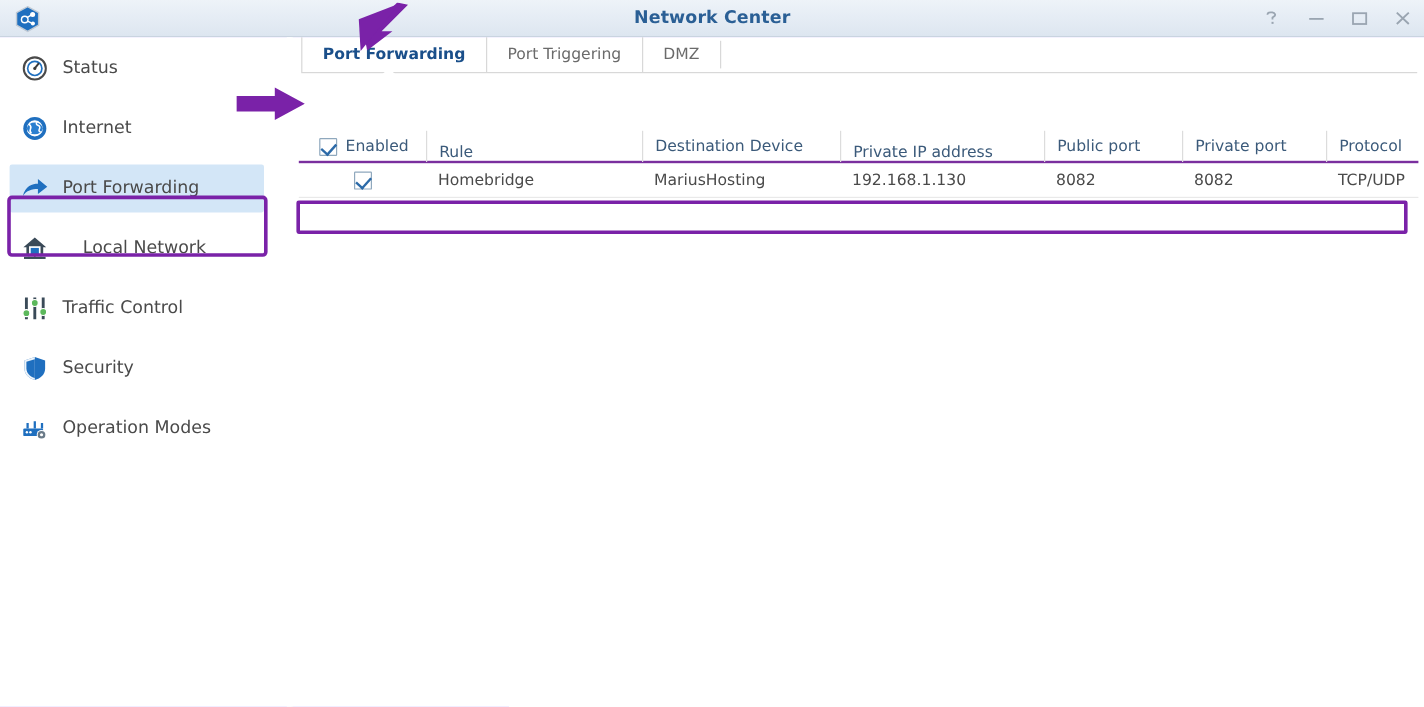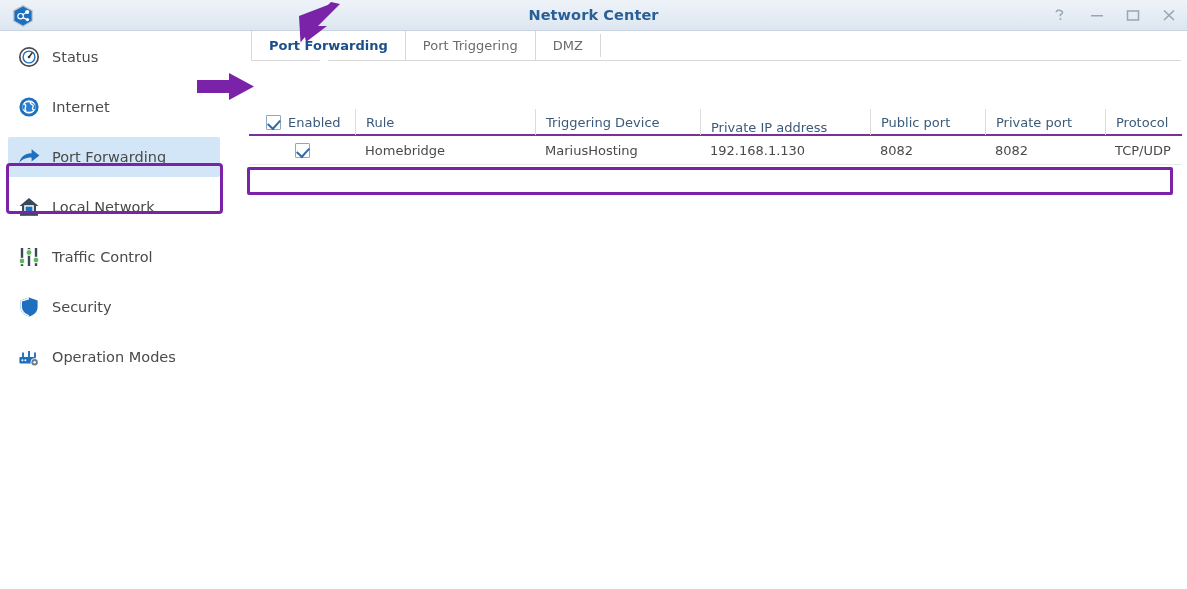--- a/index.html
+++ b/index.html
@@ -295,21 +295,21 @@
 
     <div class="nav-item active" style="top:106px;">
       <span class="nav-ico">
         <svg width="24" height="22" viewBox="0 0 24 22">
           <path d="M2 17.5 C4 9 10 7.2 14.6 7.2 L14.6 3.2 L22.4 9.6 L14.6 15.6 L14.6 11.6 C9.6 11.6 5 12.8 2 17.5 Z" fill="#1f6fbf"></path>
         </svg>
       </span>
       <span>Port Forwarding</span>
     </div>
 
-    <div class="nav-item" style="top:156px;">
+    <div class="nav-item" style="top:156px;gap:17px;">
       <span class="nav-ico">
         <svg width="24" height="22" viewBox="0 0 24 22">
           <path d="M12 2 L21.5 10 L19 10 L19 16.5 L5 16.5 L5 10 L2.5 10 Z" fill="#3a4a58"></path>
           <rect x="7.2" y="9.2" width="9.6" height="7.3" fill="#ffffff"></rect>
           <rect x="8.6" y="10.6" width="6.8" height="5.2" fill="#1f6fbf"></rect>
           <rect x="3" y="18" width="18" height="1.8" fill="#3a4a58"></rect>
           <path d="M12 16.5 L12 18 M7 18 L7 19.6 M17 18 L17 19.6" stroke="#3a4a58" stroke-width="1.5"></path>
         </svg>
       </span>
       <span>Local Network</span>
@@ -376,25 +376,25 @@
 
     <div class="table">
 
       <div class="thead">
         <div class="th" style="width:106px;">
           <span class="hdr-chk-wrap">
             <span class="chk"></span>
             <span>Enabled</span>
           </span>
         </div>
-        <div class="th" style="width:180px;">
+        <div class="th" style="width:180px;align-items:flex-end;">
           <span>Rule</span>
         </div>
         <div class="th" style="width:165px;">
-          <span>Triggering Device</span>
+          <span>Destination Device</span>
         </div>
         <div class="th" style="width:170px;align-items:flex-end;">
           <span>Private IP address</span>
         </div>
         <div class="th" style="width:115px;">
           <span>Public port</span>
         </div>
         <div class="th" style="width:120px;">
           <span>Private port</span>
         </div>

